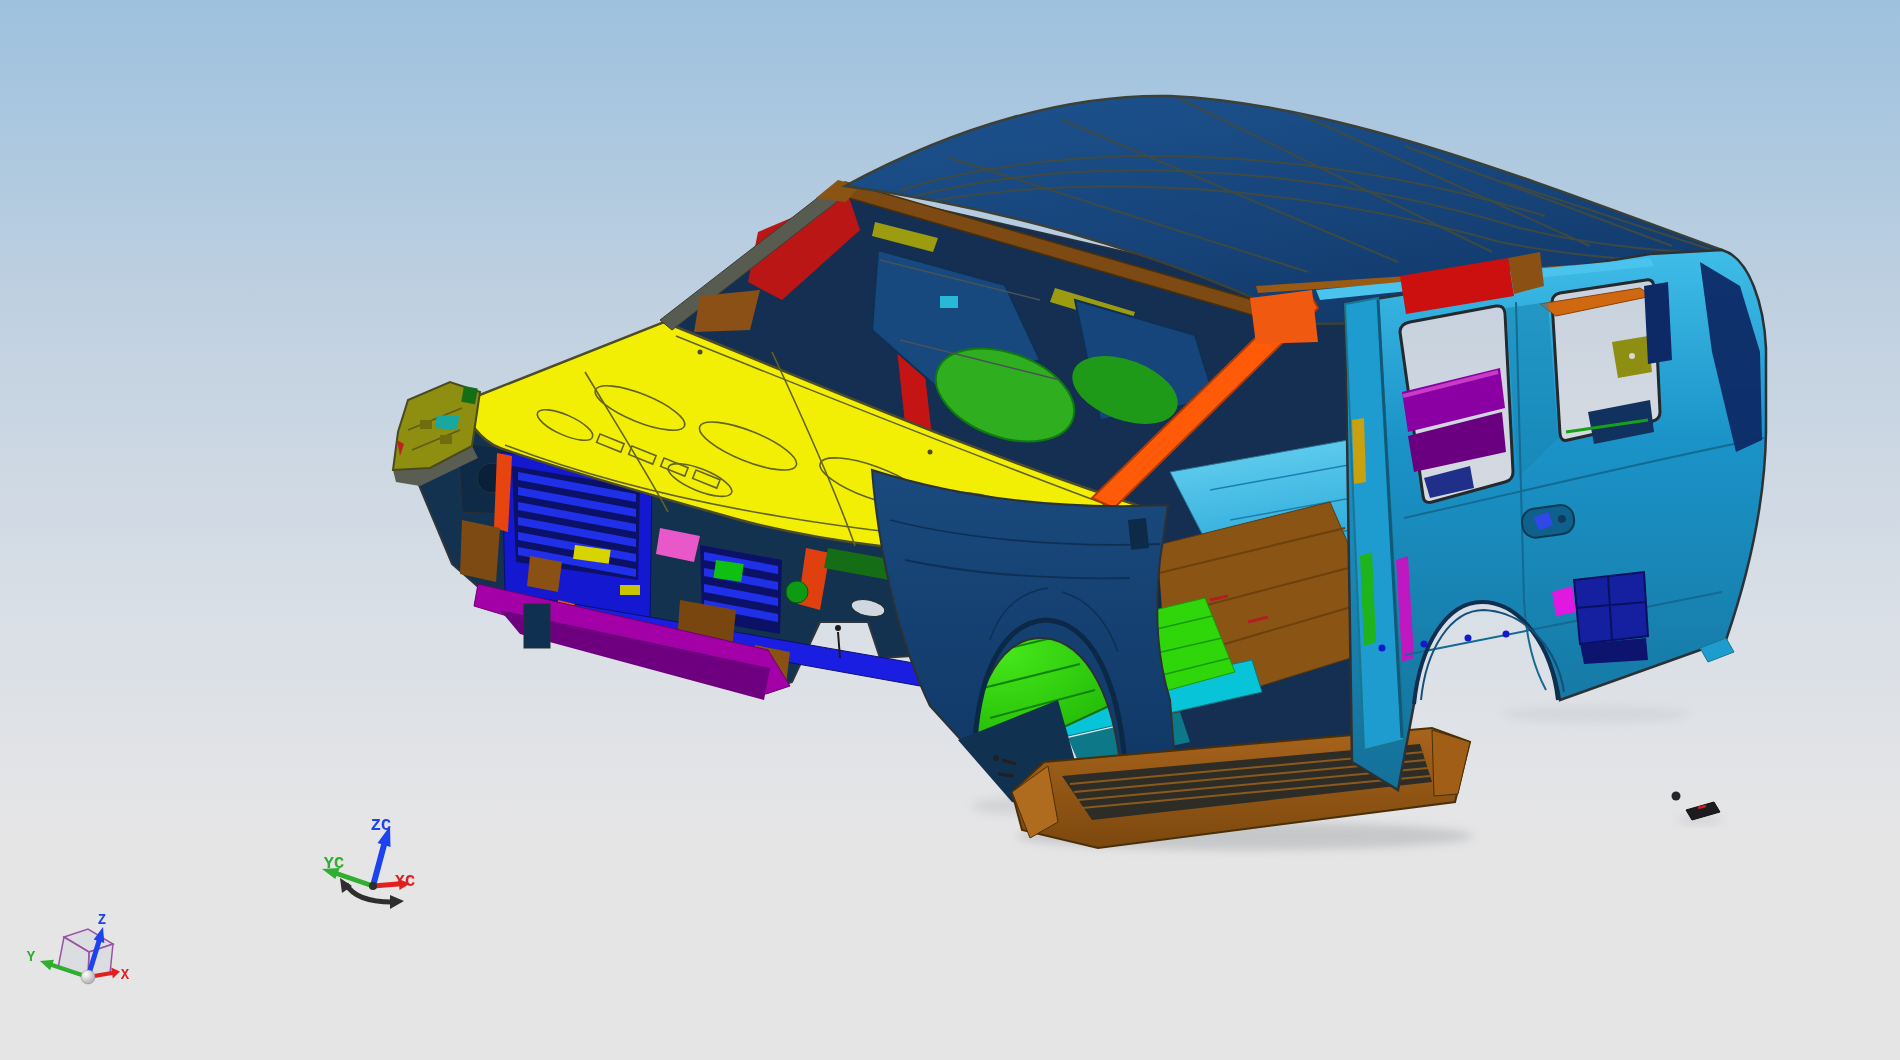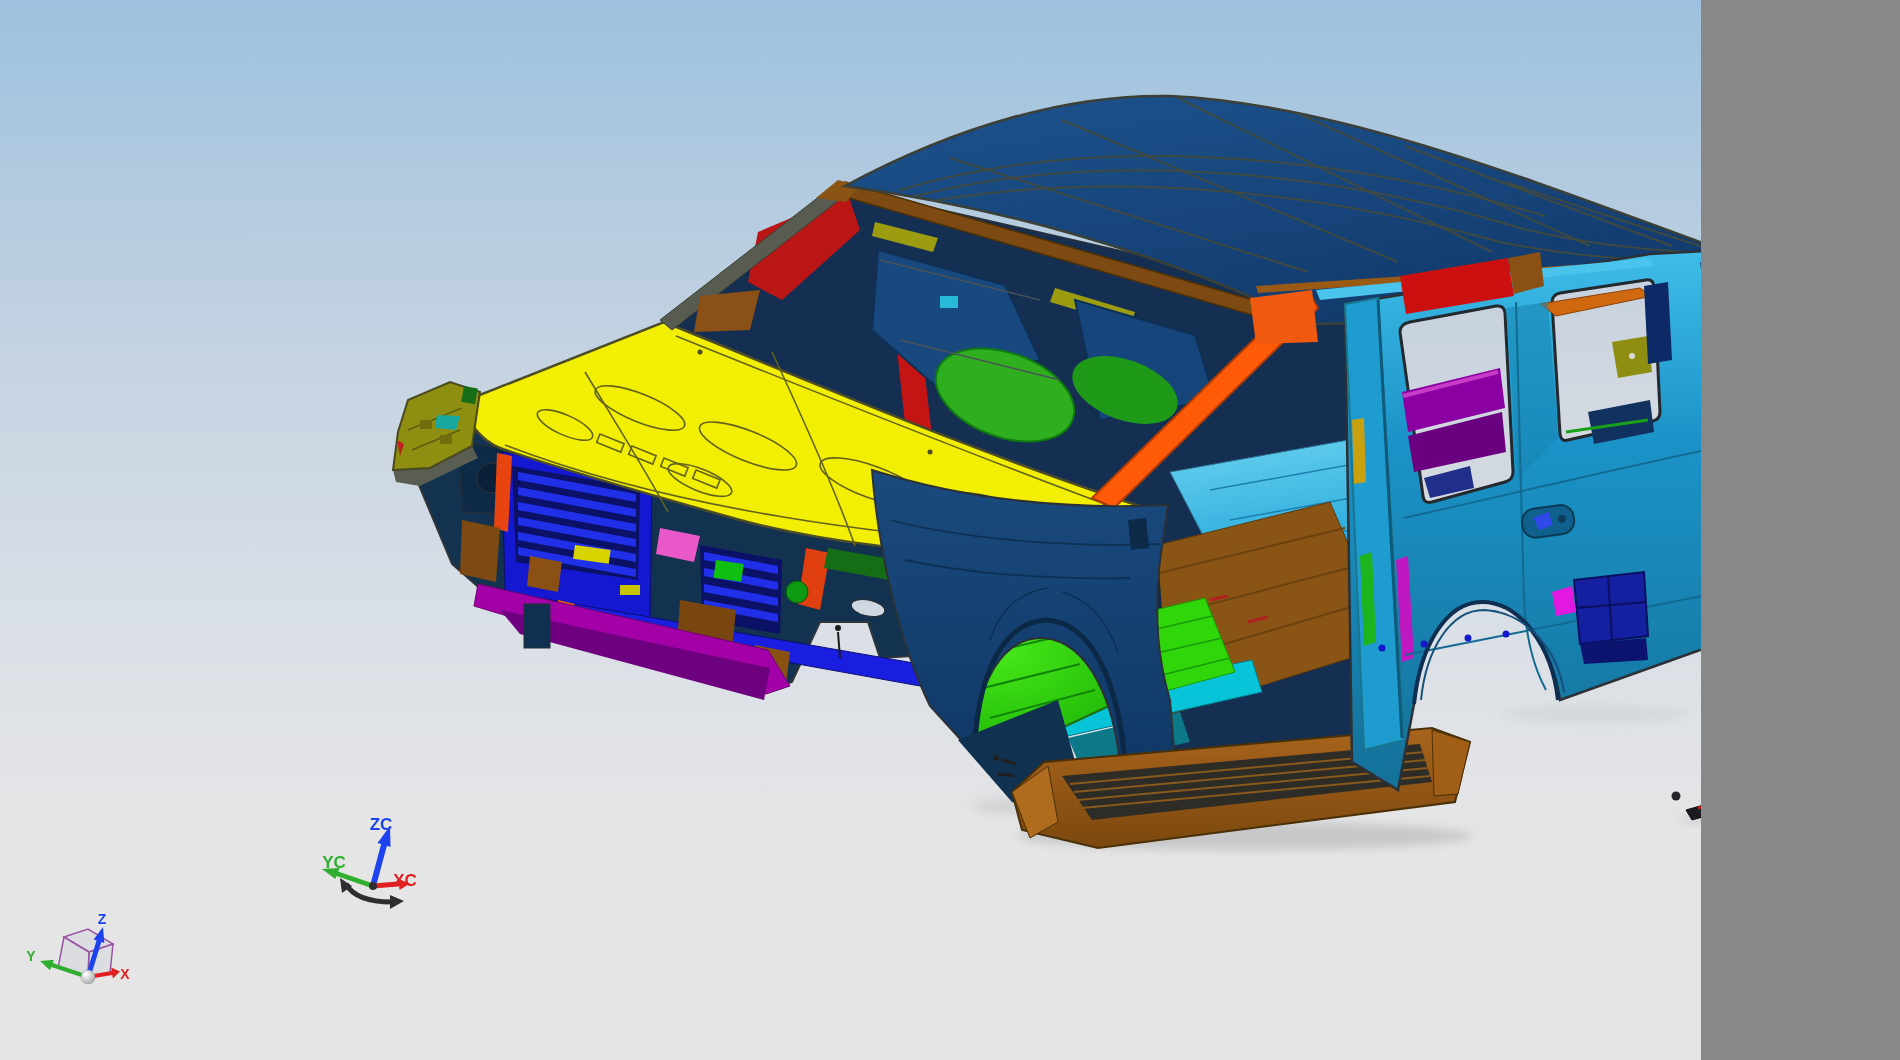--- a/index.html
+++ b/index.html
@@ -1,19 +1,19 @@
 <!DOCTYPE html>
 <html style="--c-bg-top: #9dc1de; --c-bg-mid: #d9dfe6; --c-bg-bottom: #e5e5e6; --c-edge-dark: #2c3136; --c-hood-yellow: #f2ee04; --c-roof-navy-light: #1d538f; --c-roof-navy-dark: #123a6c; --c-header-brown: #7c4a12; --c-body-cyan-light: #3fbde8; --c-body-cyan: #1b93c8; --c-body-cyan-dark: #147199; --c-fender-navy-light: #1a4a7e; --c-fender-navy-dark: #0f3764; --c-floor-green: #1ecc04; --c-floor-cyan-light: #6fd6f2; --c-floor-cyan: #21a3d8; --c-tunnel-brown: #8a5414; --c-copper-light: #a8641c; --c-copper-dark: #7c480e; --c-radiator-blue: #1418d0; --c-grille-navy: #0c1168; --c-bumper-magenta: #a400a8; --c-pillar-orange: #ff5a08; --c-rail-red: #cc0f0f; --c-cowl-magenta: #bc08bc; --c-interior-purple: #8a00a2; --c-interior-green: #2fae20; --c-aqua-sill: #08c4d8; --c-olive-fender: #8e8e10; --c-axis-x: #e02020; --c-axis-y: #2fae2f; --c-axis-z: #1d43ee; --c-cube-edge: #9a55a2; --c-shadow-gray: #aeb0b2;"><head>
 <meta charset="utf-8">
 <style>
   html,body{margin:0;padding:0;background:#888;}
   .viewport{
-    position:relative;width:1701px;height:1060px;overflow:hidden;
+    position:relative;width:1900px;height:1060px;overflow:hidden;
     background:linear-gradient(180deg,var(--c-bg-top) 0%,#c3d2e1 32%,var(--c-bg-mid) 58%,var(--c-bg-bottom) 78%,var(--c-bg-bottom) 100%);
-    font-family:Liberation Sans, sans-serif;
+    font-family:Liberation Mono, monospace;
   }
   svg{position:absolute;left:0;top:0;}
   .hood{fill:var(--c-hood-yellow);stroke:#4c4c28;stroke-width:2.5;}
   .hood-line{fill:none;stroke:#63631e;stroke-width:1.6;}
   .roof{fill:url(#roofGrad);stroke:#3c4036;stroke-width:2.5;}
   .roof-grid{fill:none;stroke:#434a3c;stroke-width:2;opacity:.9;}
   .header-brown{fill:var(--c-header-brown);stroke:#4c3008;stroke-width:1.5;}
   .body-side{fill:url(#sideGrad);stroke:var(--c-edge-dark);stroke-width:2.5;}
   .fender{fill:url(#fenderGrad);stroke:var(--c-edge-dark);stroke-width:2;}
   .window{fill:url(#skyGrad);stroke:#23292e;stroke-width:3;stroke-linejoin:round;}

